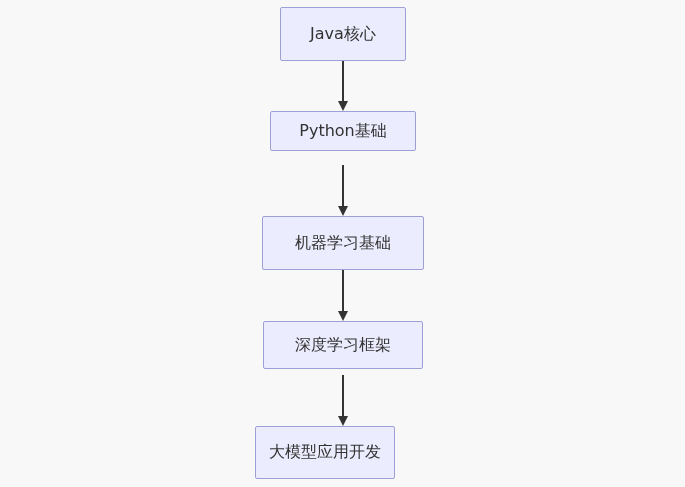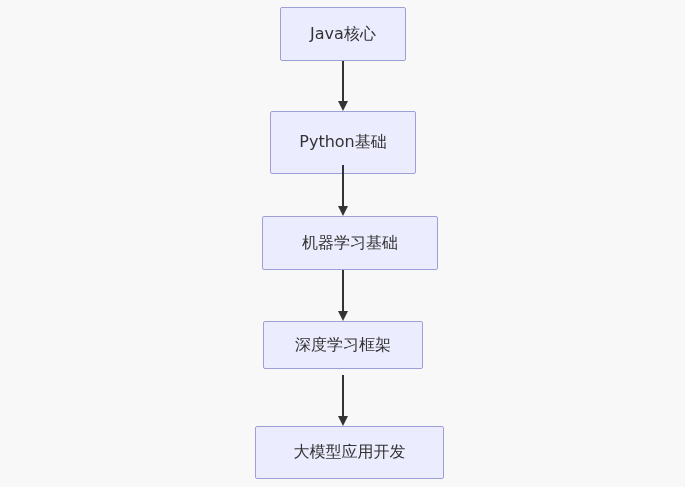--- a/index.html
+++ b/index.html
@@ -26,24 +26,24 @@
     border-radius: 2px;
     display: flex;
     align-items: center;
     justify-content: center;
     color: var(--text, #333333);
     font-size: 16px;
     white-space: nowrap;
     text-align: right;
   }
   .node-1 { left: 280px; top: 7px;   width: 126px; height: 54px; }
-  .node-2 { left: 270px; top: 111px; width: 146px; height: 63px; }
-  .node-3 { left: 262px; top: 216px; width: 176px; height: 54px; }
+  .node-2 { left: 270px; top: 111px; width: 146px; height: 40px; }
+  .node-3 { left: 262px; top: 216px; width: 162px; height: 54px; }
   .node-4 { left: 263px; top: 321px; width: 160px; height: 48px; }
-  .node-5 { left: 255px; top: 426px; width: 189px; height: 53px; }
+  .node-5 { left: 255px; top: 426px; width: 140px; height: 53px; }
 
   .edge {
     position: absolute;
     left: 337px;          
     width: 12px;
   }
   .edge-1 { top: 61px;  height: 50px; }
   .edge-2 { top: 165px; height: 51px; }
   .edge-3 { top: 270px; height: 51px; }
   .edge-4 { top: 375px; height: 51px; }

